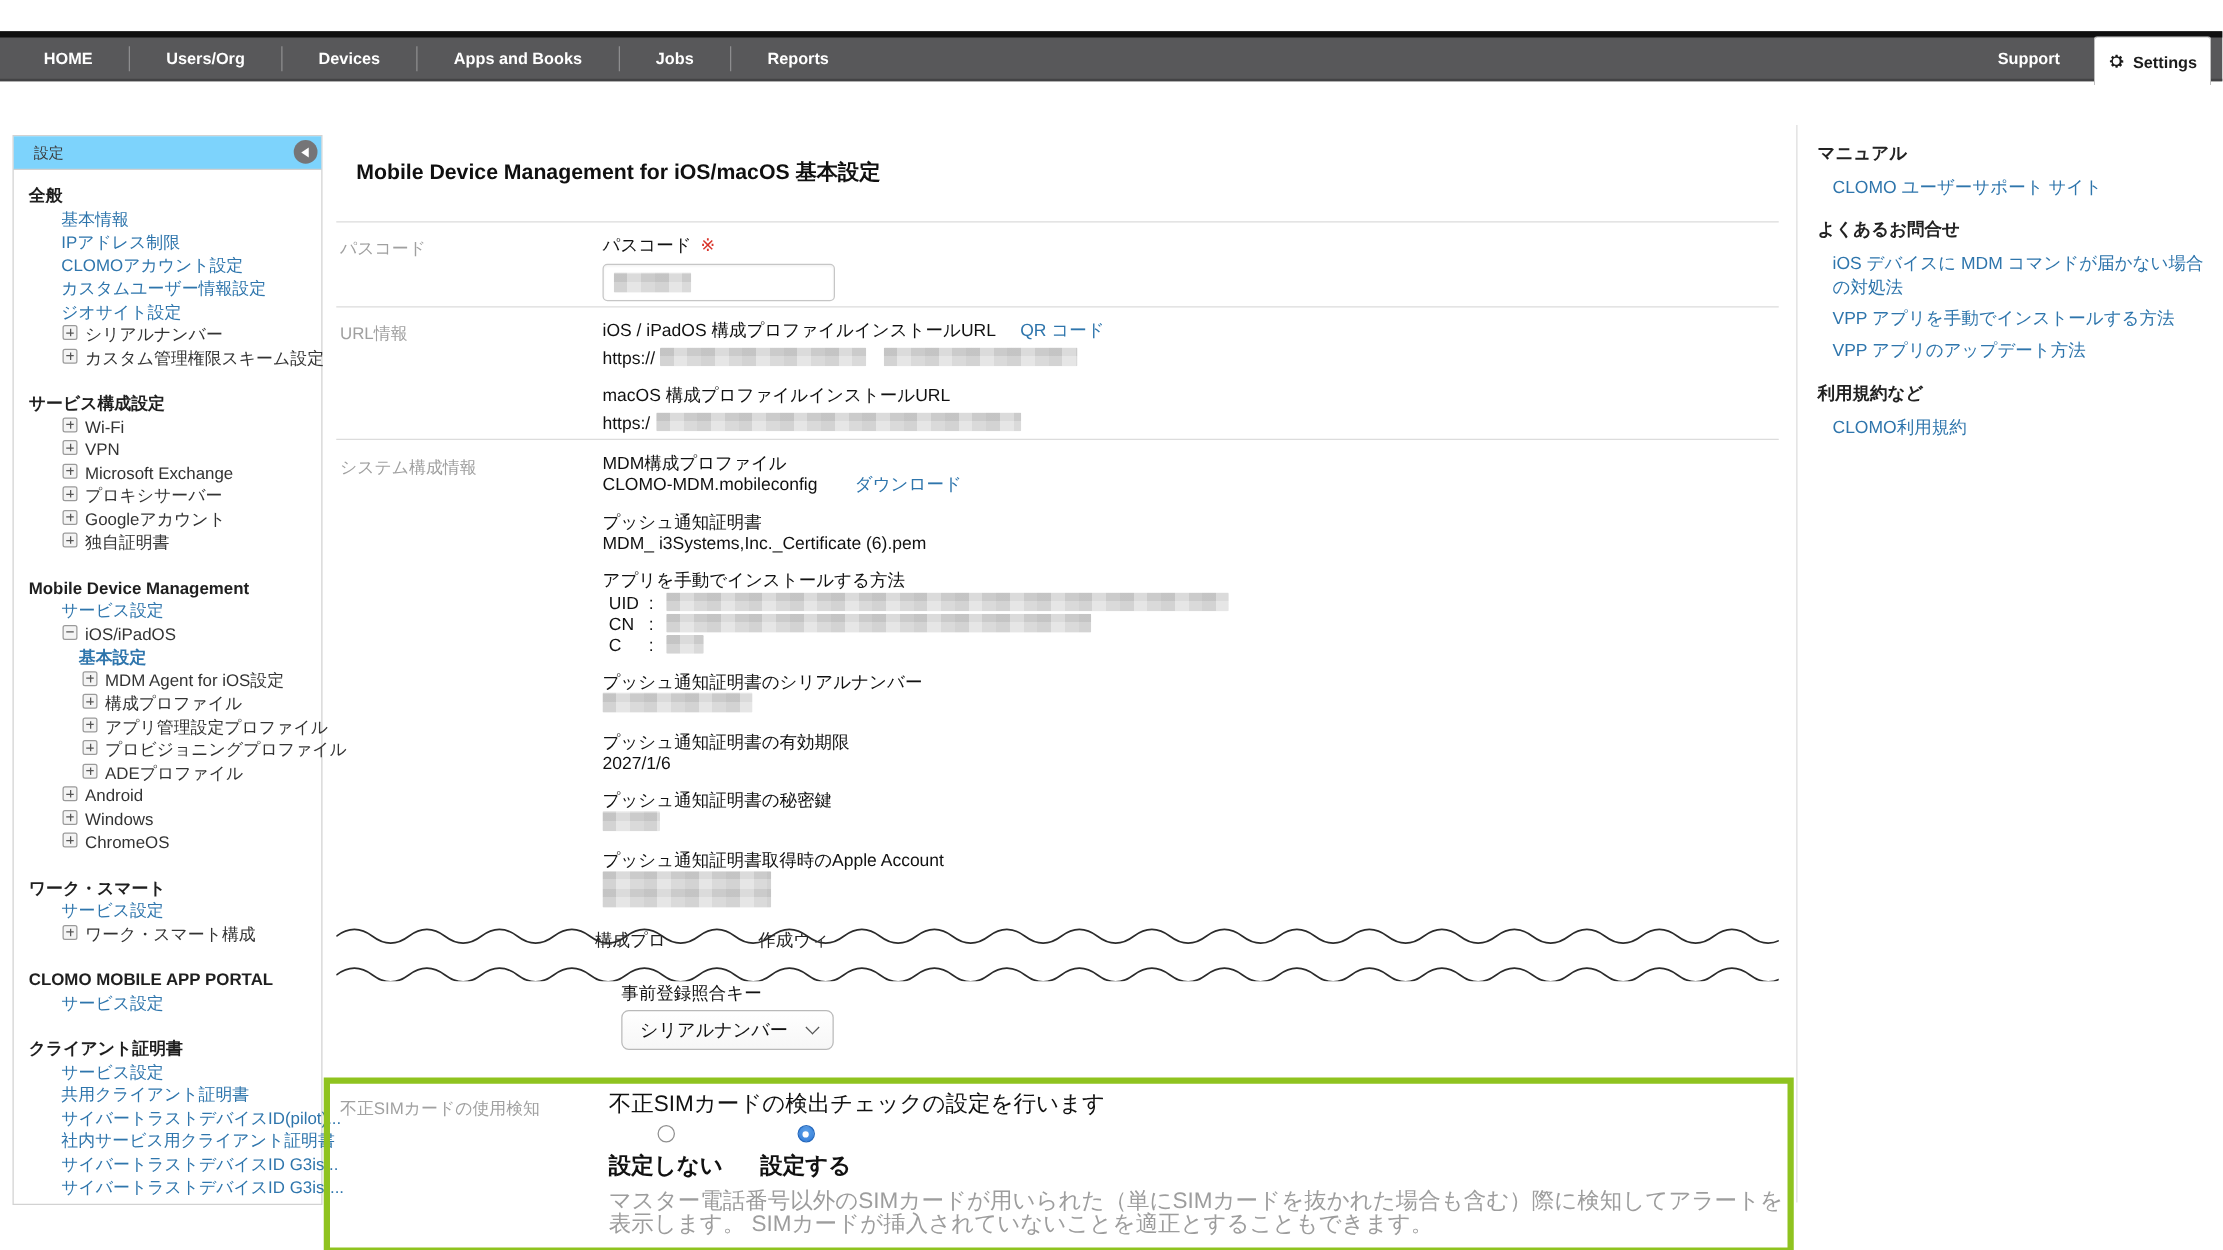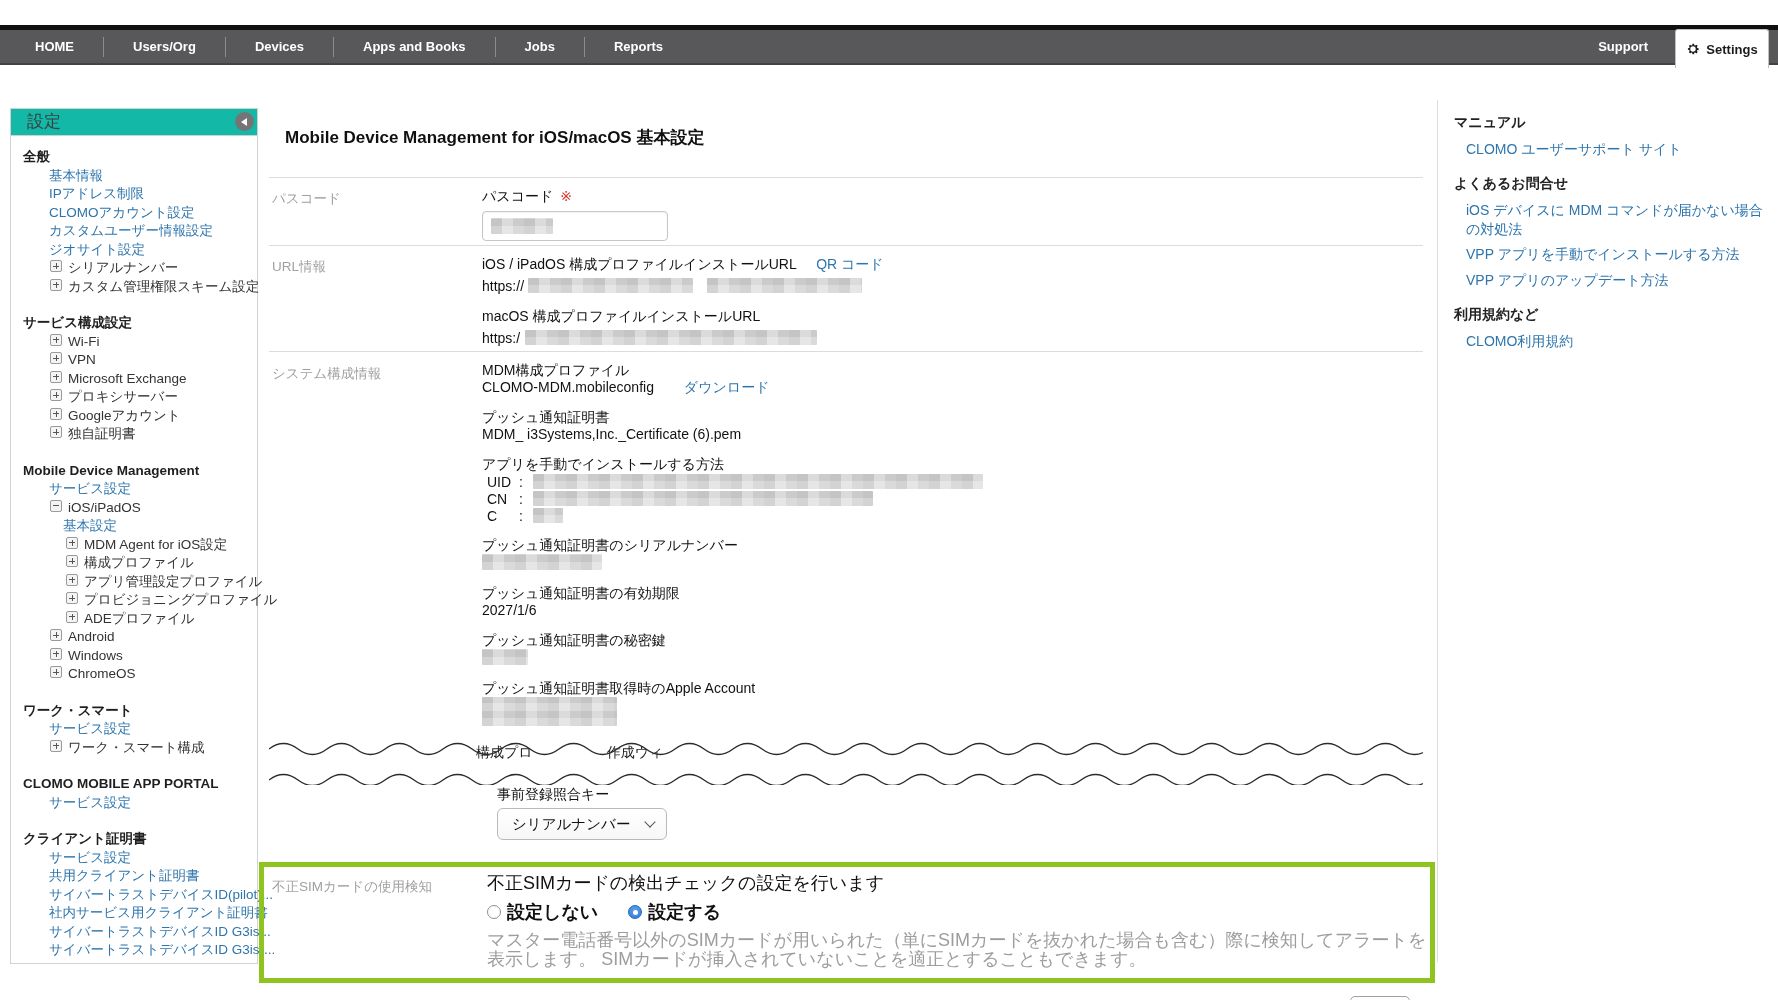--- a/index.html
+++ b/index.html
@@ -30,40 +30,40 @@
     display:flex;align-items:center;justify-content:center;gap:6px;
     font-size:13px;font-weight:bold;color:#1c1c1c;z-index:6;cursor:pointer;
   }
   .gear{width:14px;height:14px;display:inline-block;}
   
   .sidebar{
     position:absolute;left:10px;top:108px;width:248px;height:856px;
     border:1px solid #d2d2d2;box-sizing:border-box;background:#fff;
   }
   .sb-head{
-    height:26px;background:#14b8a6;border-bottom:1px solid #d0d0d0;position:relative;
-    font-size:17px;color:#3c3c3c;line-height:26px;padding-left:16px;
+    height:26px;background:#7dd3fc;border-bottom:1px solid #d0d0d0;position:relative;
+    font-size:12px;color:#3c3c3c;line-height:26px;padding-left:16px;
   }
   .sb-collapse{
     position:absolute;right:3px;top:3px;width:19px;height:19px;border-radius:50%;
     background:#757577;display:flex;align-items:center;justify-content:center;cursor:pointer;
   }
   .sb-collapse i{
     display:block;width:0;height:0;margin-right:2px;
     border-top:4px solid transparent;border-bottom:4px solid transparent;border-right:6px solid #fff;
   }
   .sb-body{padding:12px 6px 0 12px;font-size:13.5px;line-height:18.5px;}
   .sb-group{margin-bottom:18px;}
   .sb-t{color:#1f1f1f;font-weight:bold;white-space:nowrap;}
   .sb-i{white-space:nowrap;cursor:pointer;}
   .sb-i.link{color:#2e75ac;}
   .sb-i.tree{color:#333;}
   .lvl1{padding-left:26px;}
   .lvl1t{padding-left:27px;}
-  .lvl2{padding-left:40px;}
+  .lvl2{padding-left:40px;font-weight:bold;}
   .lvl2t{padding-left:43px;}
   .ti{
     display:inline-block;width:10px;height:10px;border:1px solid #9a9a9a;border-radius:2px;
     background:#f4f4f4;margin-right:6px;position:relative;vertical-align:0px;
   }
   .ti::before{content:"";position:absolute;left:2px;right:2px;top:50%;height:1px;margin-top:-0.5px;background:#555;}
   .ti.plus::after{content:"";position:absolute;top:2px;bottom:2px;left:50%;width:1px;margin-left:-0.5px;background:#555;}
   
   .main{position:absolute;left:269px;top:104px;width:1154px;}
   .panel-title{font-size:17px;font-weight:bold;color:#101010;margin:16px;padding:6px 0 12px;}
@@ -122,21 +122,21 @@
   .chev{width:7px;height:7px;border-right:1.7px solid #555;border-bottom:1.7px solid #555;transform:rotate(45deg);margin-top:-4px;}
   
   .sim-box{
     margin:22px 0 0 -10px;width:1176px;box-sizing:border-box;
     border:5px solid #8fc31f;display:flex;padding:8px 0 9px;
   }
   .sim-label{flex:0 0 215px;color:#a0a0a0;font-size:13.5px;padding:3px 0 0 8px;}
   .sim-content{flex:1;font-size:18px;}
   .sim-head{line-height:17px;}
   .radios{display:flex;align-items:center;gap:30px;margin-top:8px;}
-  .radio-opt{display:flex;align-items:center;gap:6px;font-weight:bold;cursor:pointer;}
+  .radio-opt{display:flex;align-items:center;gap:6px;font-weight:bold;cursor:pointer;flex-direction:column;}
   .radio{width:14px;height:14px;border-radius:50%;box-sizing:border-box;}
   .radio.off{border:1px solid #8f8f8f;background:#fff;}
   .radio.on{background:radial-gradient(circle at 50% 35%,#5ea1e8,#2f7bd9);border:1px solid #2468bd;position:relative;}
   .radio.on::after{content:"";position:absolute;left:50%;top:50%;width:5px;height:5px;margin:-2.5px 0 0 -2.5px;border-radius:50%;background:#fff;}
   .sim-desc{color:#9d9d9d;margin-top:7px;line-height:19px;max-width:940px;}
   
   .save-row{display:flex;justify-content:flex-end;padding:13px 13px 0 0;}
   .save-btn{
     min-width:60px;height:30px;border:1px solid #9f9f9f;border-radius:5px;
     background:linear-gradient(#ffffff,#e9e9e9);font-size:14.5px;color:#111;

